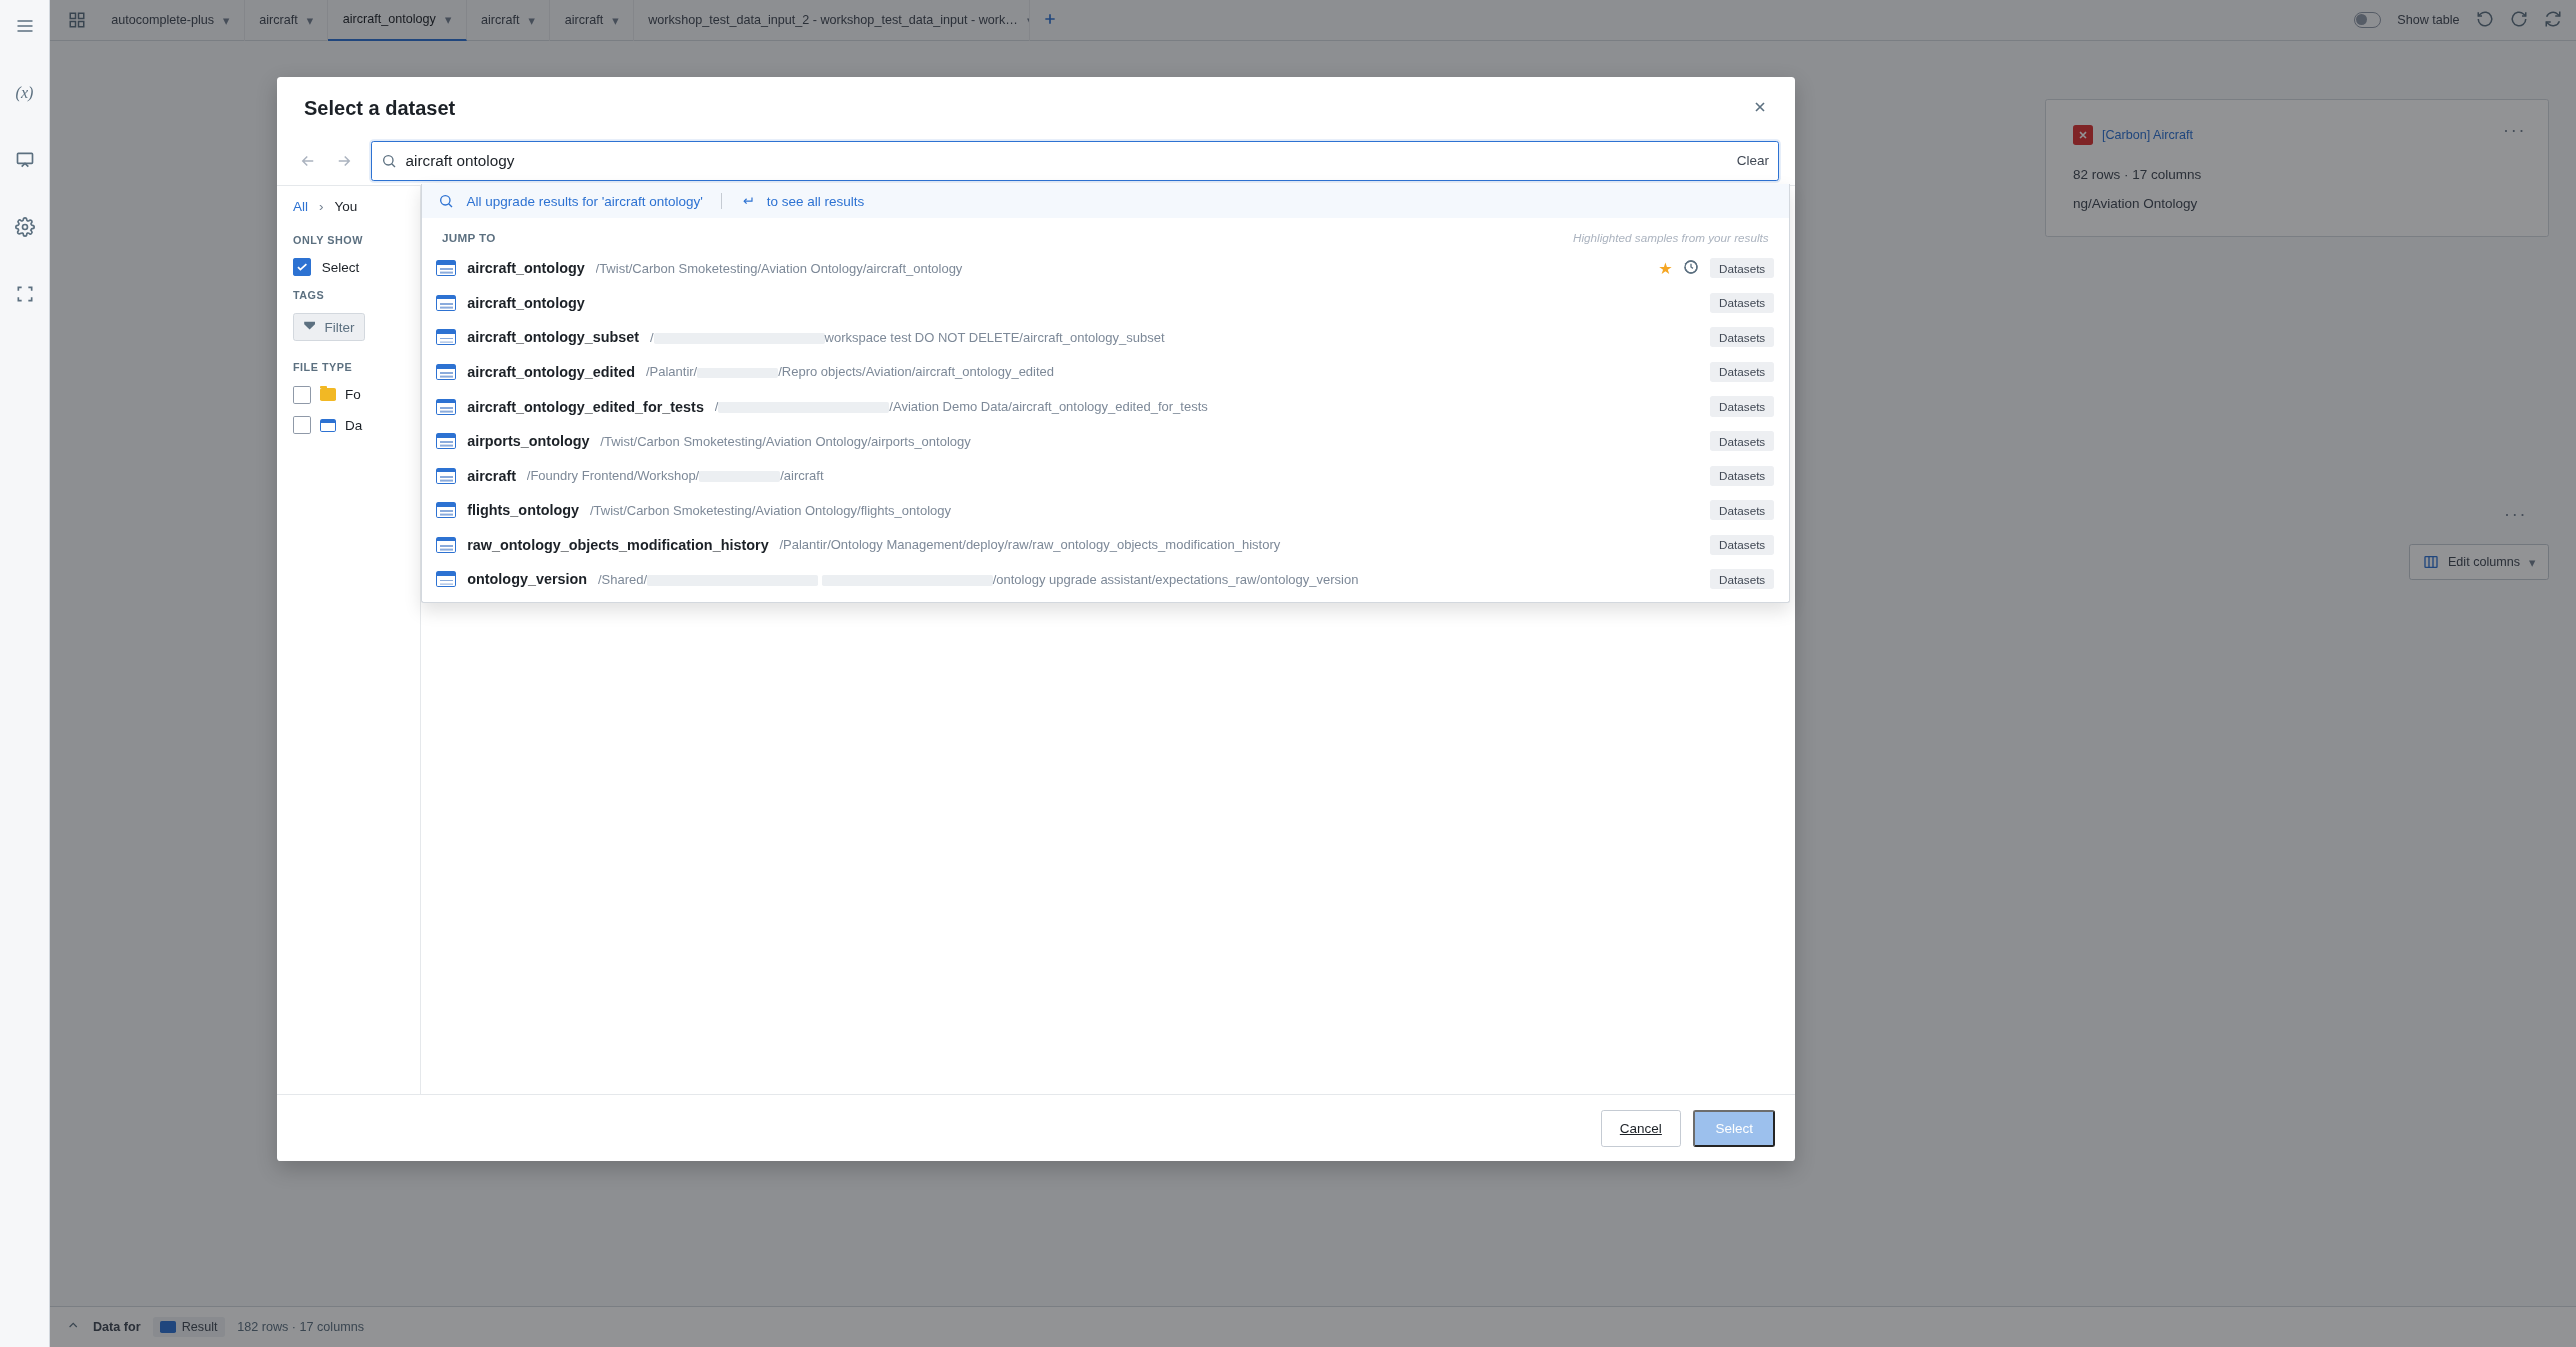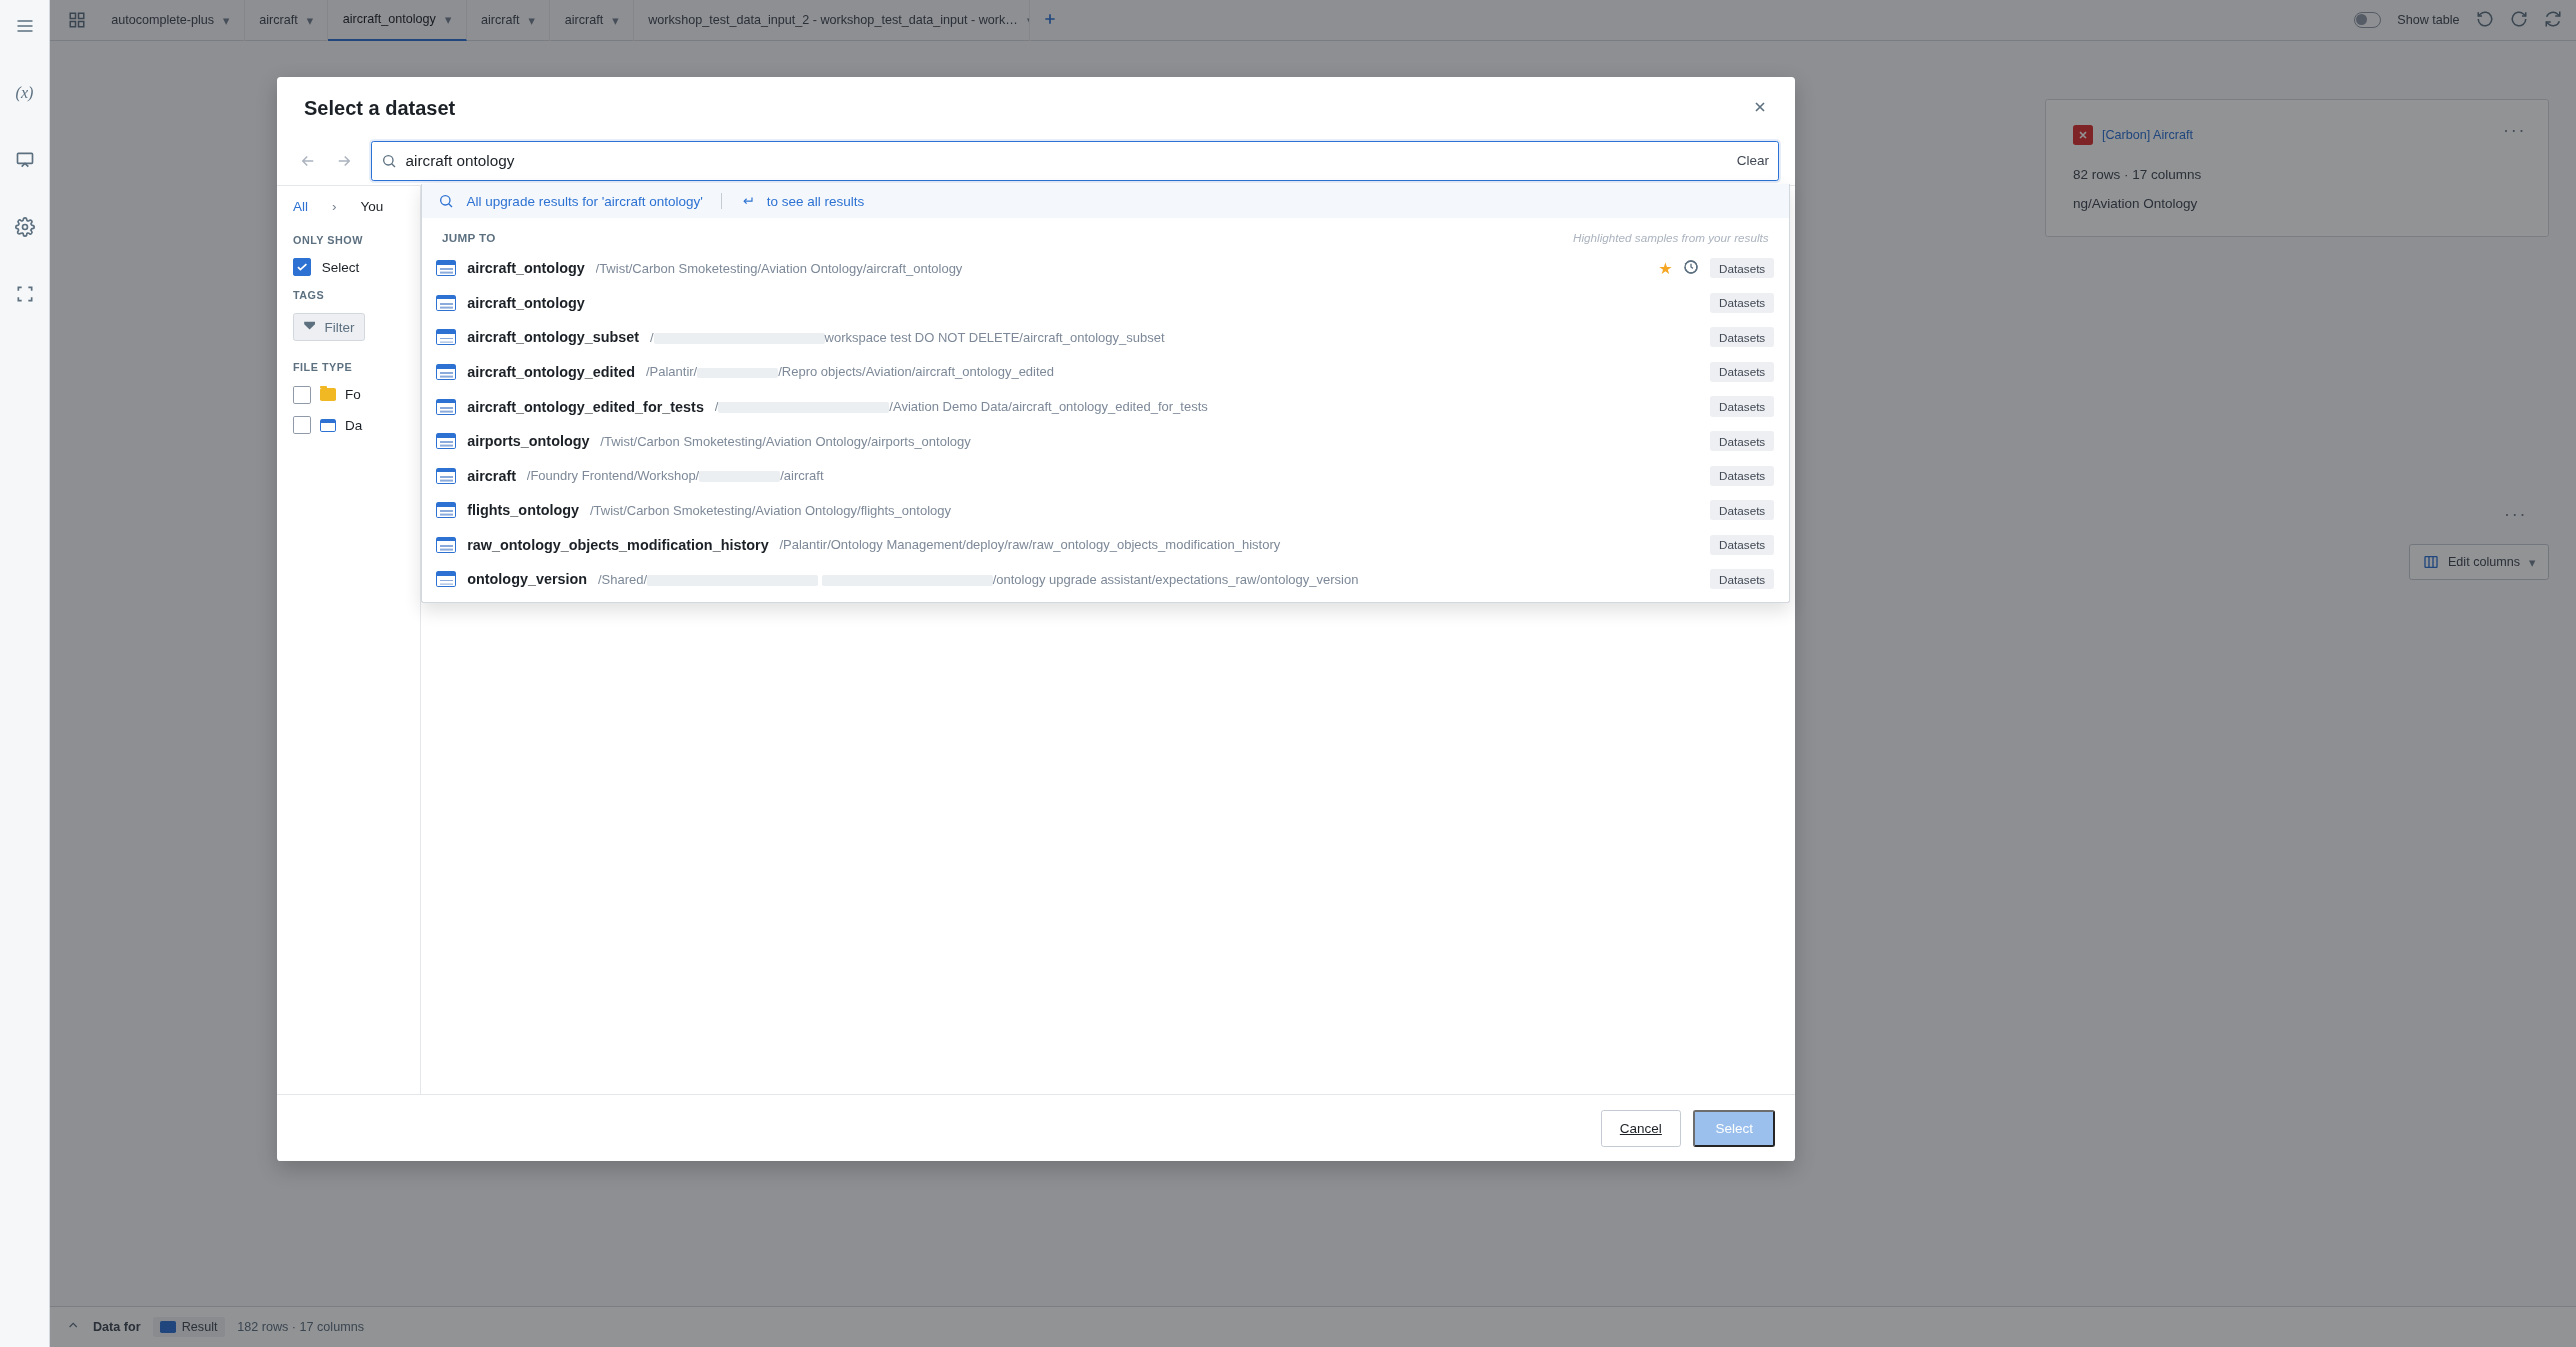--- a/index.html
+++ b/index.html
@@ -54,21 +54,21 @@
 .nav-btn { width:36px; height:36px; display:flex; align-items:center; justify-content:center; color:#abb3bf; cursor:pointer; }
 .search-wrap { margin-left: 9px; flex:1; display:flex; align-items:center; border:1.8px solid #2d72d2; border-radius:2.7px; height:40px; background:#fff; padding: 0 9px; box-shadow: 0 0 0 1.8px rgba(45,114,210,.15);}
 .search-wrap .s-icon { color:#5c7080; margin-right:9px; display:flex; }
 .search-wrap input { flex:1; border:none; outline:none; font-size:15.3px; color:#1c2127; }
 .search-wrap .clear { color:#404854; cursor:pointer; margin-left:9px; font-size:13.5px; }
 
 .modal-body { flex:1; display:flex; position:relative; }
 
 
 .filters { width: 144px; border-right:0.9px solid #e5e8eb; padding: 12.6px 14.4px 0 16px; }
-.crumbs { display:flex; align-items:flex-end; gap:24px; font-size:13.5px; margin-bottom: 20px; }
+.crumbs { display:flex; align-items:flex-end; gap:11px; font-size:13.5px; margin-bottom: 20px; }
 .crumb-all { color:#2d72d2; cursor:pointer; }
 .crumb-sep { color:#738091; }
 .flabel { font-size:10.8px; letter-spacing:0.5px; color:#5c7080; font-weight:600; margin-bottom:12.6px; }
 .frow { display:flex; align-items:center; gap:10.8px; margin-bottom:12.6px; font-size:13.5px; }
 .checkbox { width:18px; height:18px; border:0.9px solid #8f99a8; border-radius:1.8px; display:flex; align-items:center; justify-content:center; }
 .checkbox.checked { background:#2d72d2; border-color:#2d72d2; }
 .checkbox.checked svg { color:#fff; }
 .tag-filter { display:flex; align-items:center; gap:7.2px; background:#edeff2; border:0.9px solid #d3d8de; border-radius:2.7px; padding:5.4px 9px; color:#5c7080; font-size:13.5px; width:fit-content; margin-bottom:20px; }
 .file-item { display:flex; align-items:center; gap:9px; margin-bottom:12.6px; font-size:13.5px; }
 .folder-ic { width:16px; height:12.6px; background:#f2b824; border-radius:1.8px; position:relative; }

